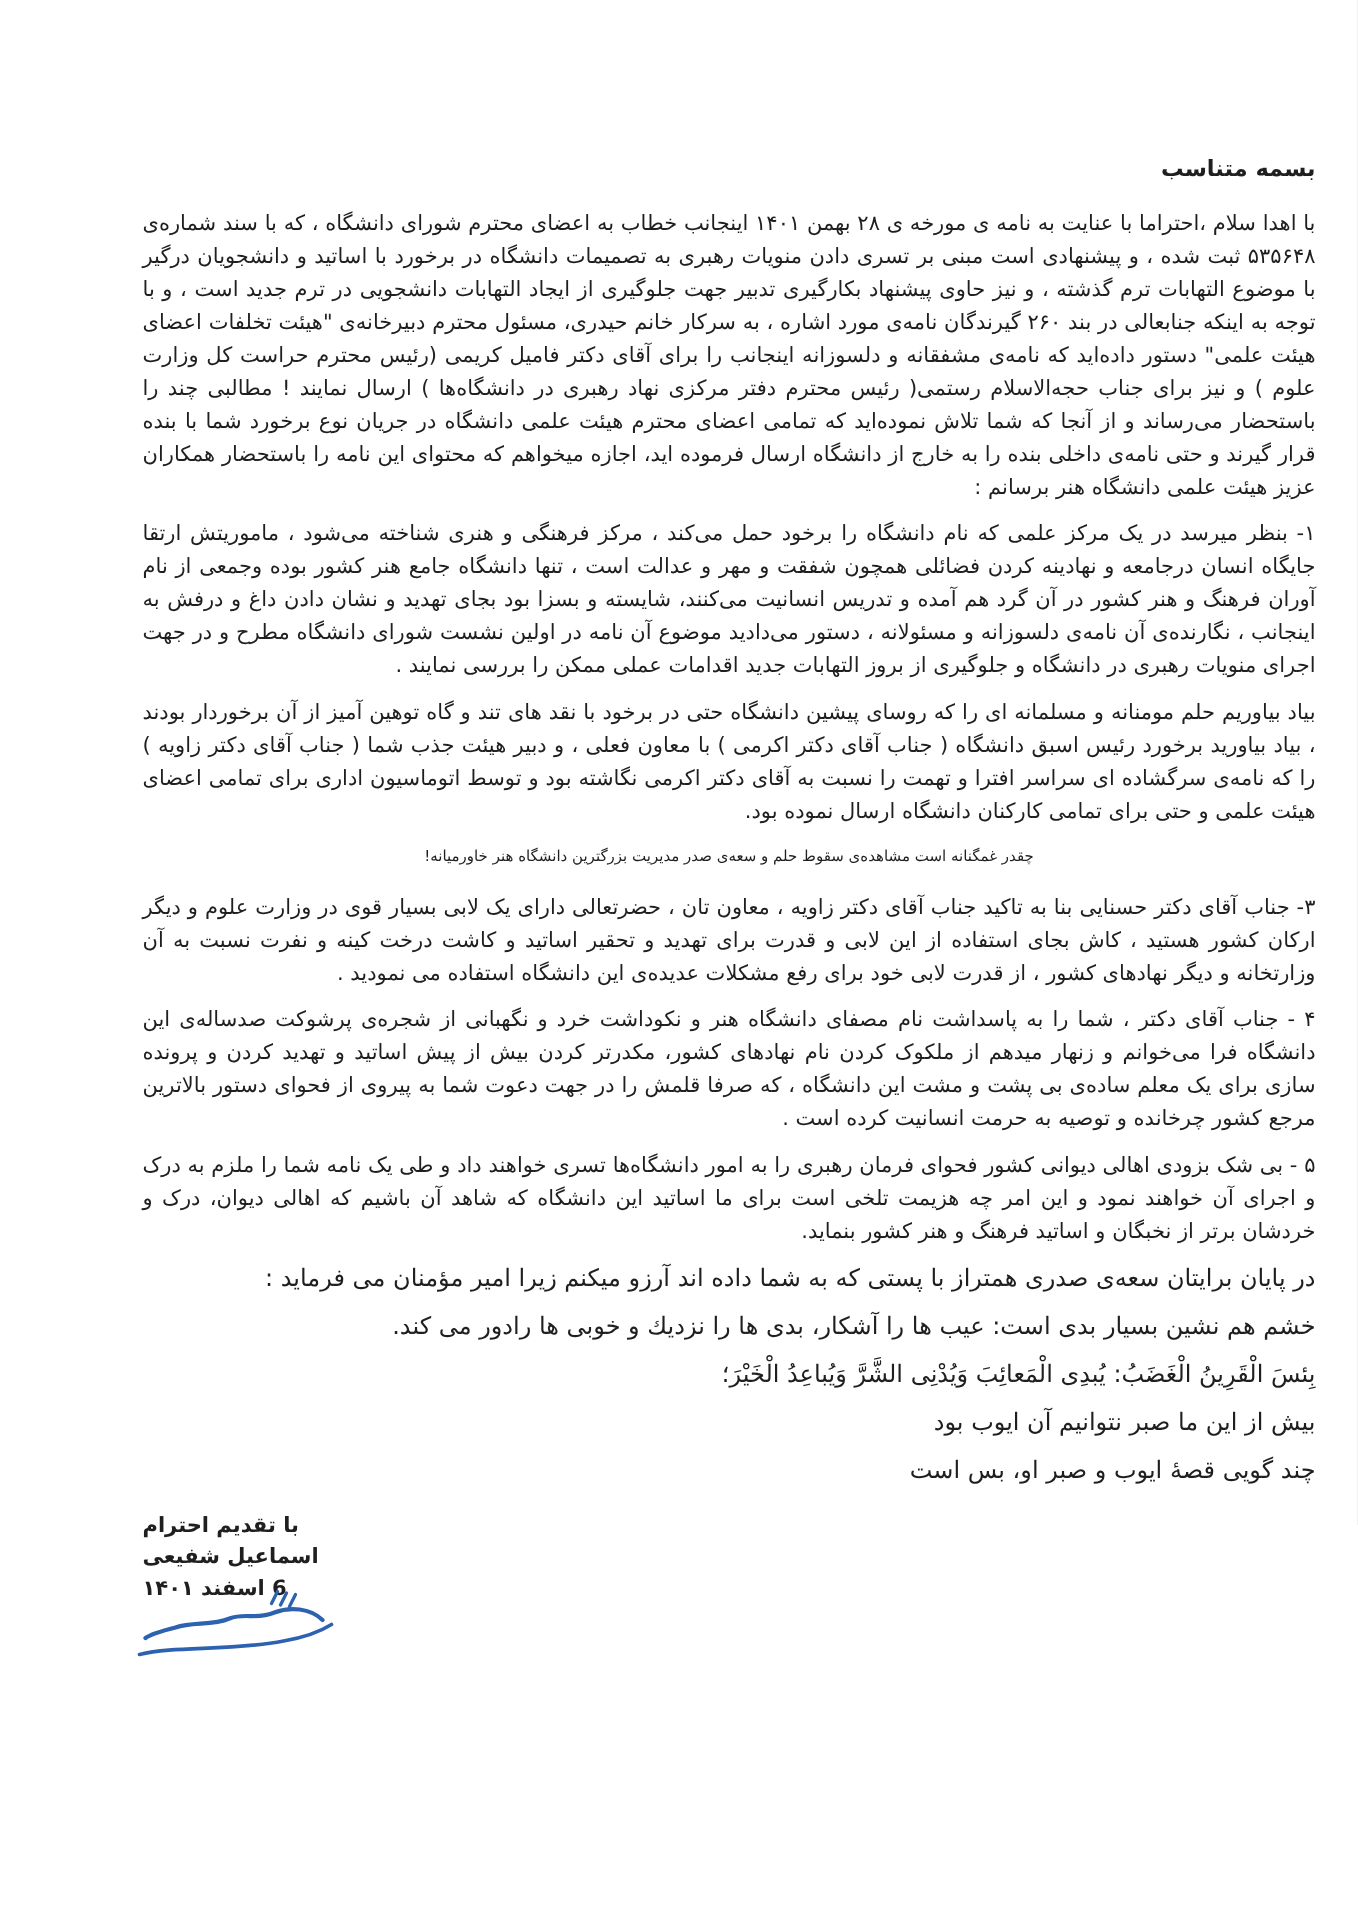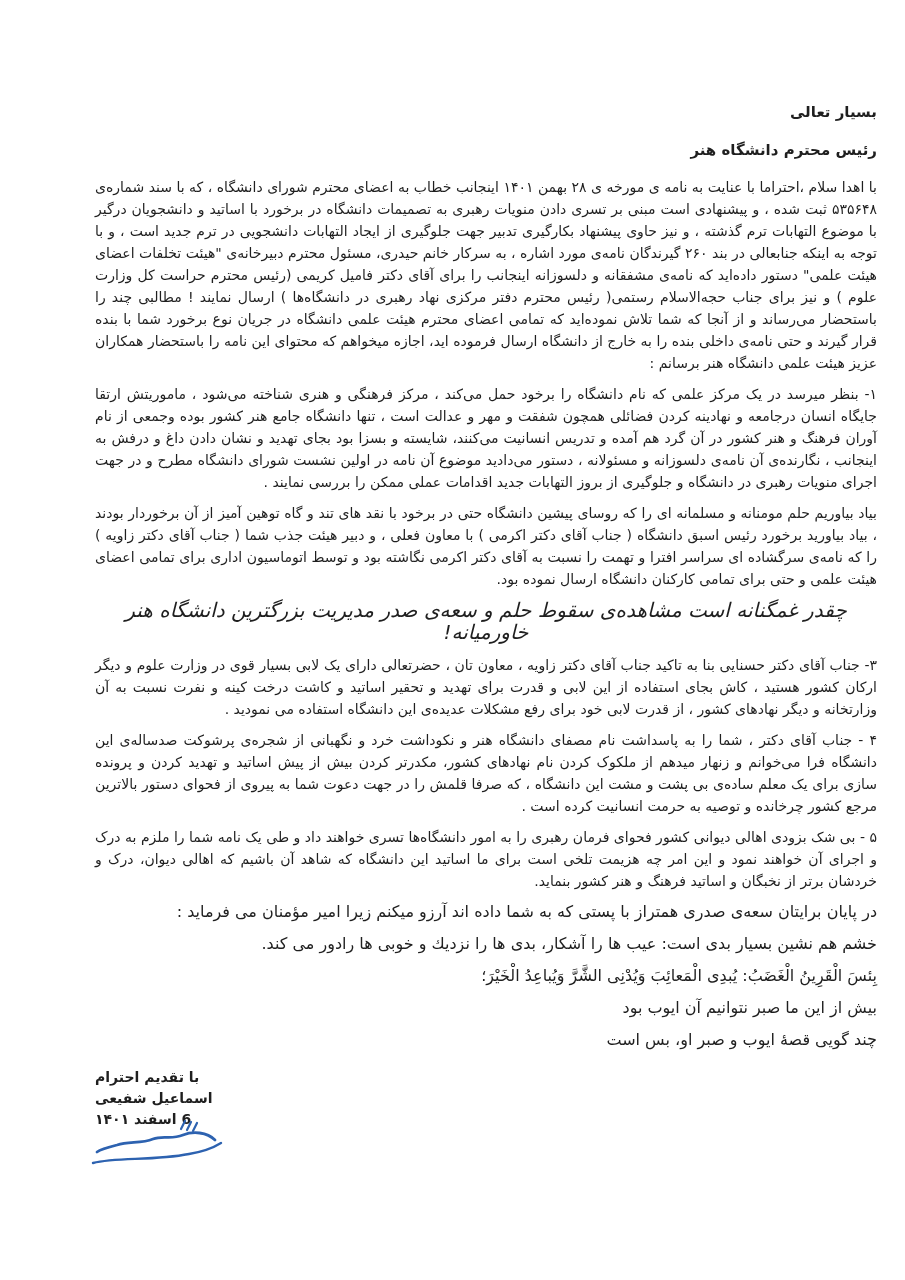--- a/index.html
+++ b/index.html
@@ -27,24 +27,23 @@
   .para{
     margin:0 0 9px 0;
     font-size:14px;
     line-height:22px;
     text-align:justify;
     text-justify:inter-word;
   }
   .para.last-right{ text-align-last:right; }
   .line-center{
     margin:4px 0 11px 0;
-    font-size:20px;
+    font-size:10px;
     line-height:22px;
     text-align:center;
-    font-style:italic;
   }
   .line-right{
     margin:0 0 10px 0;
     font-size:16px;
     line-height:22px;
     text-align:right;
   }
   .sig-block{
     width:126px;
     margin:16px auto 0 0; 
@@ -60,22 +59,21 @@
     display:block;
     margin:-14px -6px 0 0;
   }
 </style>
 </head>
 <body>
 
 <div class="page">
   <div class="content">
 
-    <p class="head-line">بسیار تعالی</p>
-    <p class="head-line">رئیس محترم دانشگاه هنر</p>
+    <p class="head-line">بسمه متناسب</p>
 
     <p class="para last-right">با اهدا سلام ،احتراما با عنایت به نامه ی مورخه ی ۲۸ بهمن ۱۴۰۱ اینجانب خطاب به اعضای محترم شورای دانشگاه ، که با سند شماره‌ی ۵۳۵۶۴۸ ثبت شده ، و پیشنهادی است مبنی بر تسری دادن منویات رهبری به تصمیمات دانشگاه در برخورد با اساتید و دانشجویان درگیر با موضوع التهابات ترم گذشته ، و نیز حاوی پیشنهاد بکارگیری تدبیر جهت جلوگیری از ایجاد التهابات دانشجویی در ترم جدید است ، و با توجه به اینکه جنابعالی در بند ۲۶۰ گیرندگان نامه‌ی مورد اشاره ، به سرکار خانم حیدری، مسئول محترم دبیرخانه‌ی "هیئت تخلفات اعضای هیئت علمی" دستور داده‌اید که نامه‌ی مشفقانه و دلسوزانه اینجانب را برای آقای دکتر فامیل کریمی (رئیس محترم حراست کل وزارت علوم ) و نیز برای جناب حجه‌الاسلام رستمی( رئیس محترم دفتر مرکزی نهاد رهبری در دانشگاه‌ها ) ارسال نمایند ! مطالبی چند را باستحضار می‌رساند و از آنجا که شما تلاش نموده‌اید که تمامی اعضای محترم هیئت علمی دانشگاه در جریان نوع برخورد شما با بنده قرار گیرند و حتی نامه‌ی داخلی بنده را به خارج از دانشگاه ارسال فرموده اید، اجازه میخواهم که محتوای این نامه را باستحضار همکاران عزیز هیئت علمی دانشگاه هنر برسانم :</p>
 
     <p class="para last-right">۱- بنظر میرسد در یک مرکز علمی که نام دانشگاه را برخود حمل می‌کند ، مرکز فرهنگی و هنری شناخته می‌شود ، ماموریتش ارتقا جایگاه انسان درجامعه و نهادینه کردن فضائلی همچون شفقت و مهر و عدالت است ، تنها دانشگاه جامع هنر کشور بوده وجمعی از نام آوران فرهنگ و هنر کشور در آن گرد هم آمده و تدریس انسانیت می‌کنند، شایسته و بسزا بود بجای تهدید و نشان دادن داغ و درفش به اینجانب ، نگارنده‌ی آن نامه‌ی دلسوزانه و مسئولانه ، دستور می‌دادید موضوع آن نامه در اولین نشست شورای دانشگاه مطرح و در جهت اجرای منویات رهبری در دانشگاه و جلوگیری از بروز التهابات جدید اقدامات عملی ممکن را بررسی نمایند .</p>
 
 
     <p class="para last-right">بیاد بیاوریم حلم مومنانه و مسلمانه ای را که روسای پیشین دانشگاه حتی در برخود با نقد های تند و گاه توهین آمیز از آن برخوردار بودند ، بیاد بیاورید برخورد رئیس اسبق دانشگاه ( جناب آقای دکتر اکرمی ) با معاون فعلی ، و دبیر هیئت جذب شما ( جناب آقای دکتر زاویه ) را که نامه‌ی سرگشاده ای سراسر افترا و تهمت را نسبت به آقای دکتر اکرمی نگاشته بود و توسط اتوماسیون اداری برای تمامی اعضای هیئت علمی و حتی برای تمامی کارکنان دانشگاه ارسال نموده بود.</p>
 
     <p class="line-center">چقدر غمگنانه است مشاهده‌ی سقوط حلم و سعه‌ی صدر مدیریت بزرگترین دانشگاه هنر خاورمیانه!</p>
 

